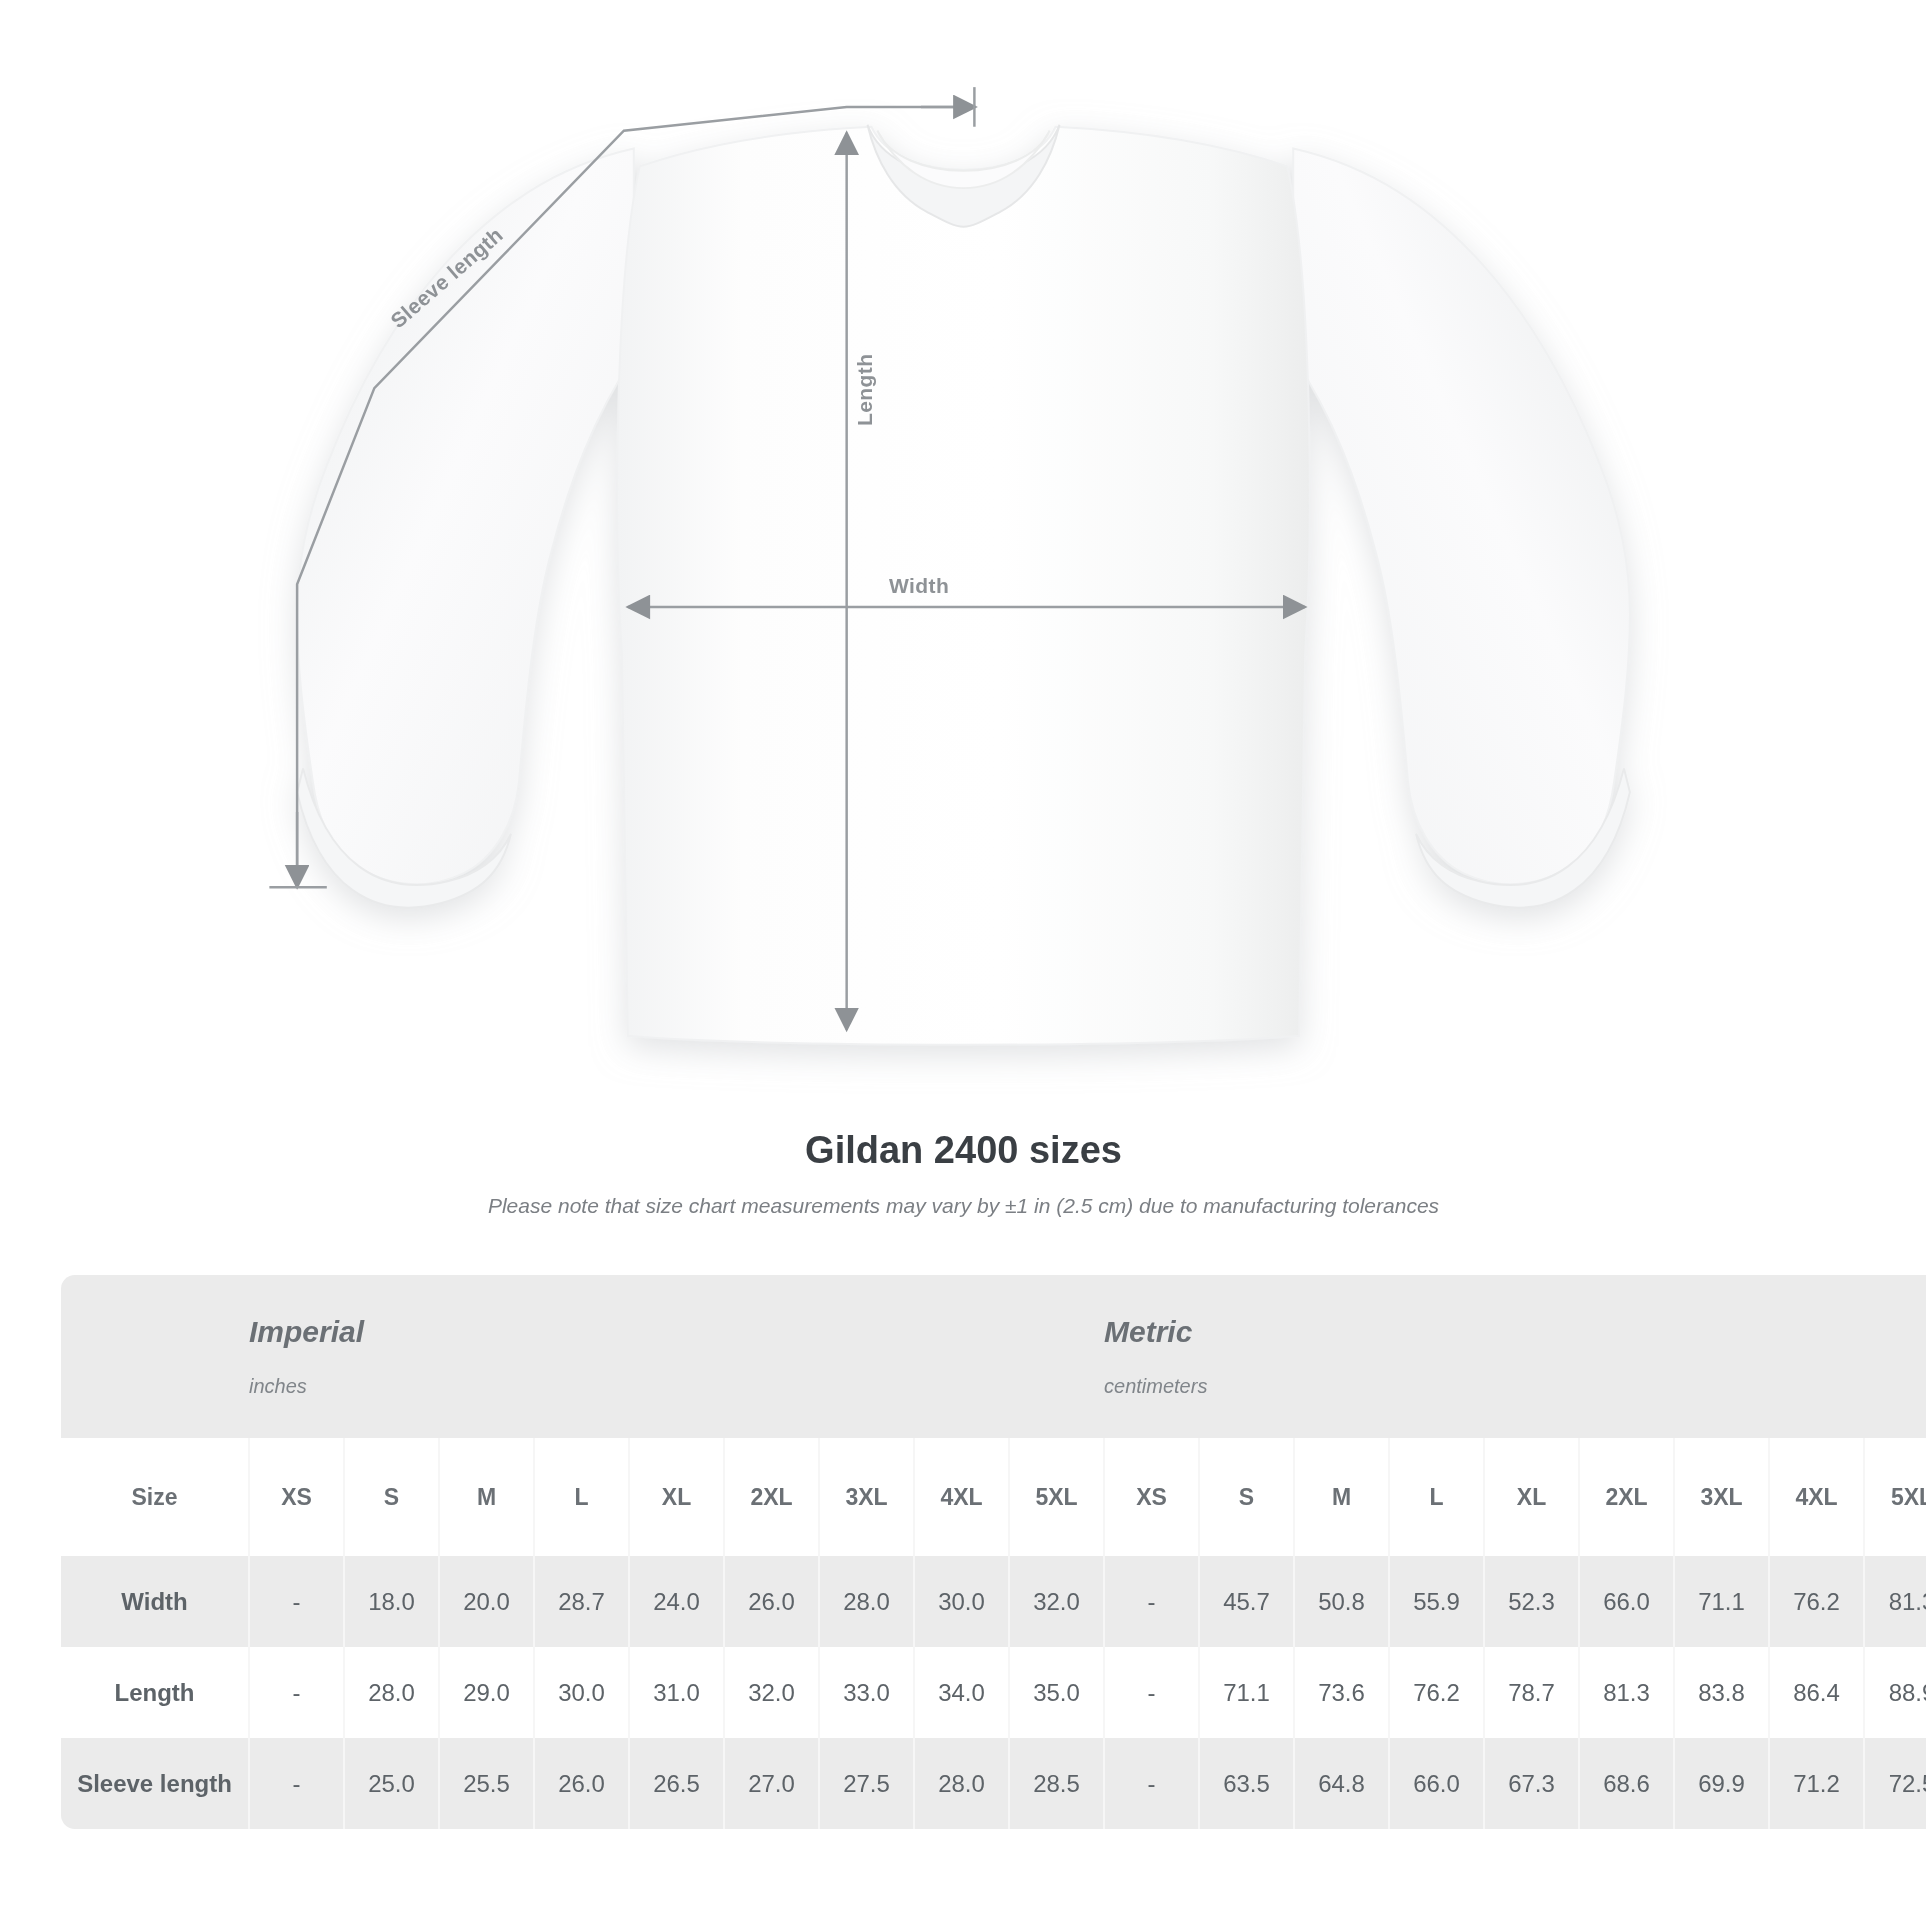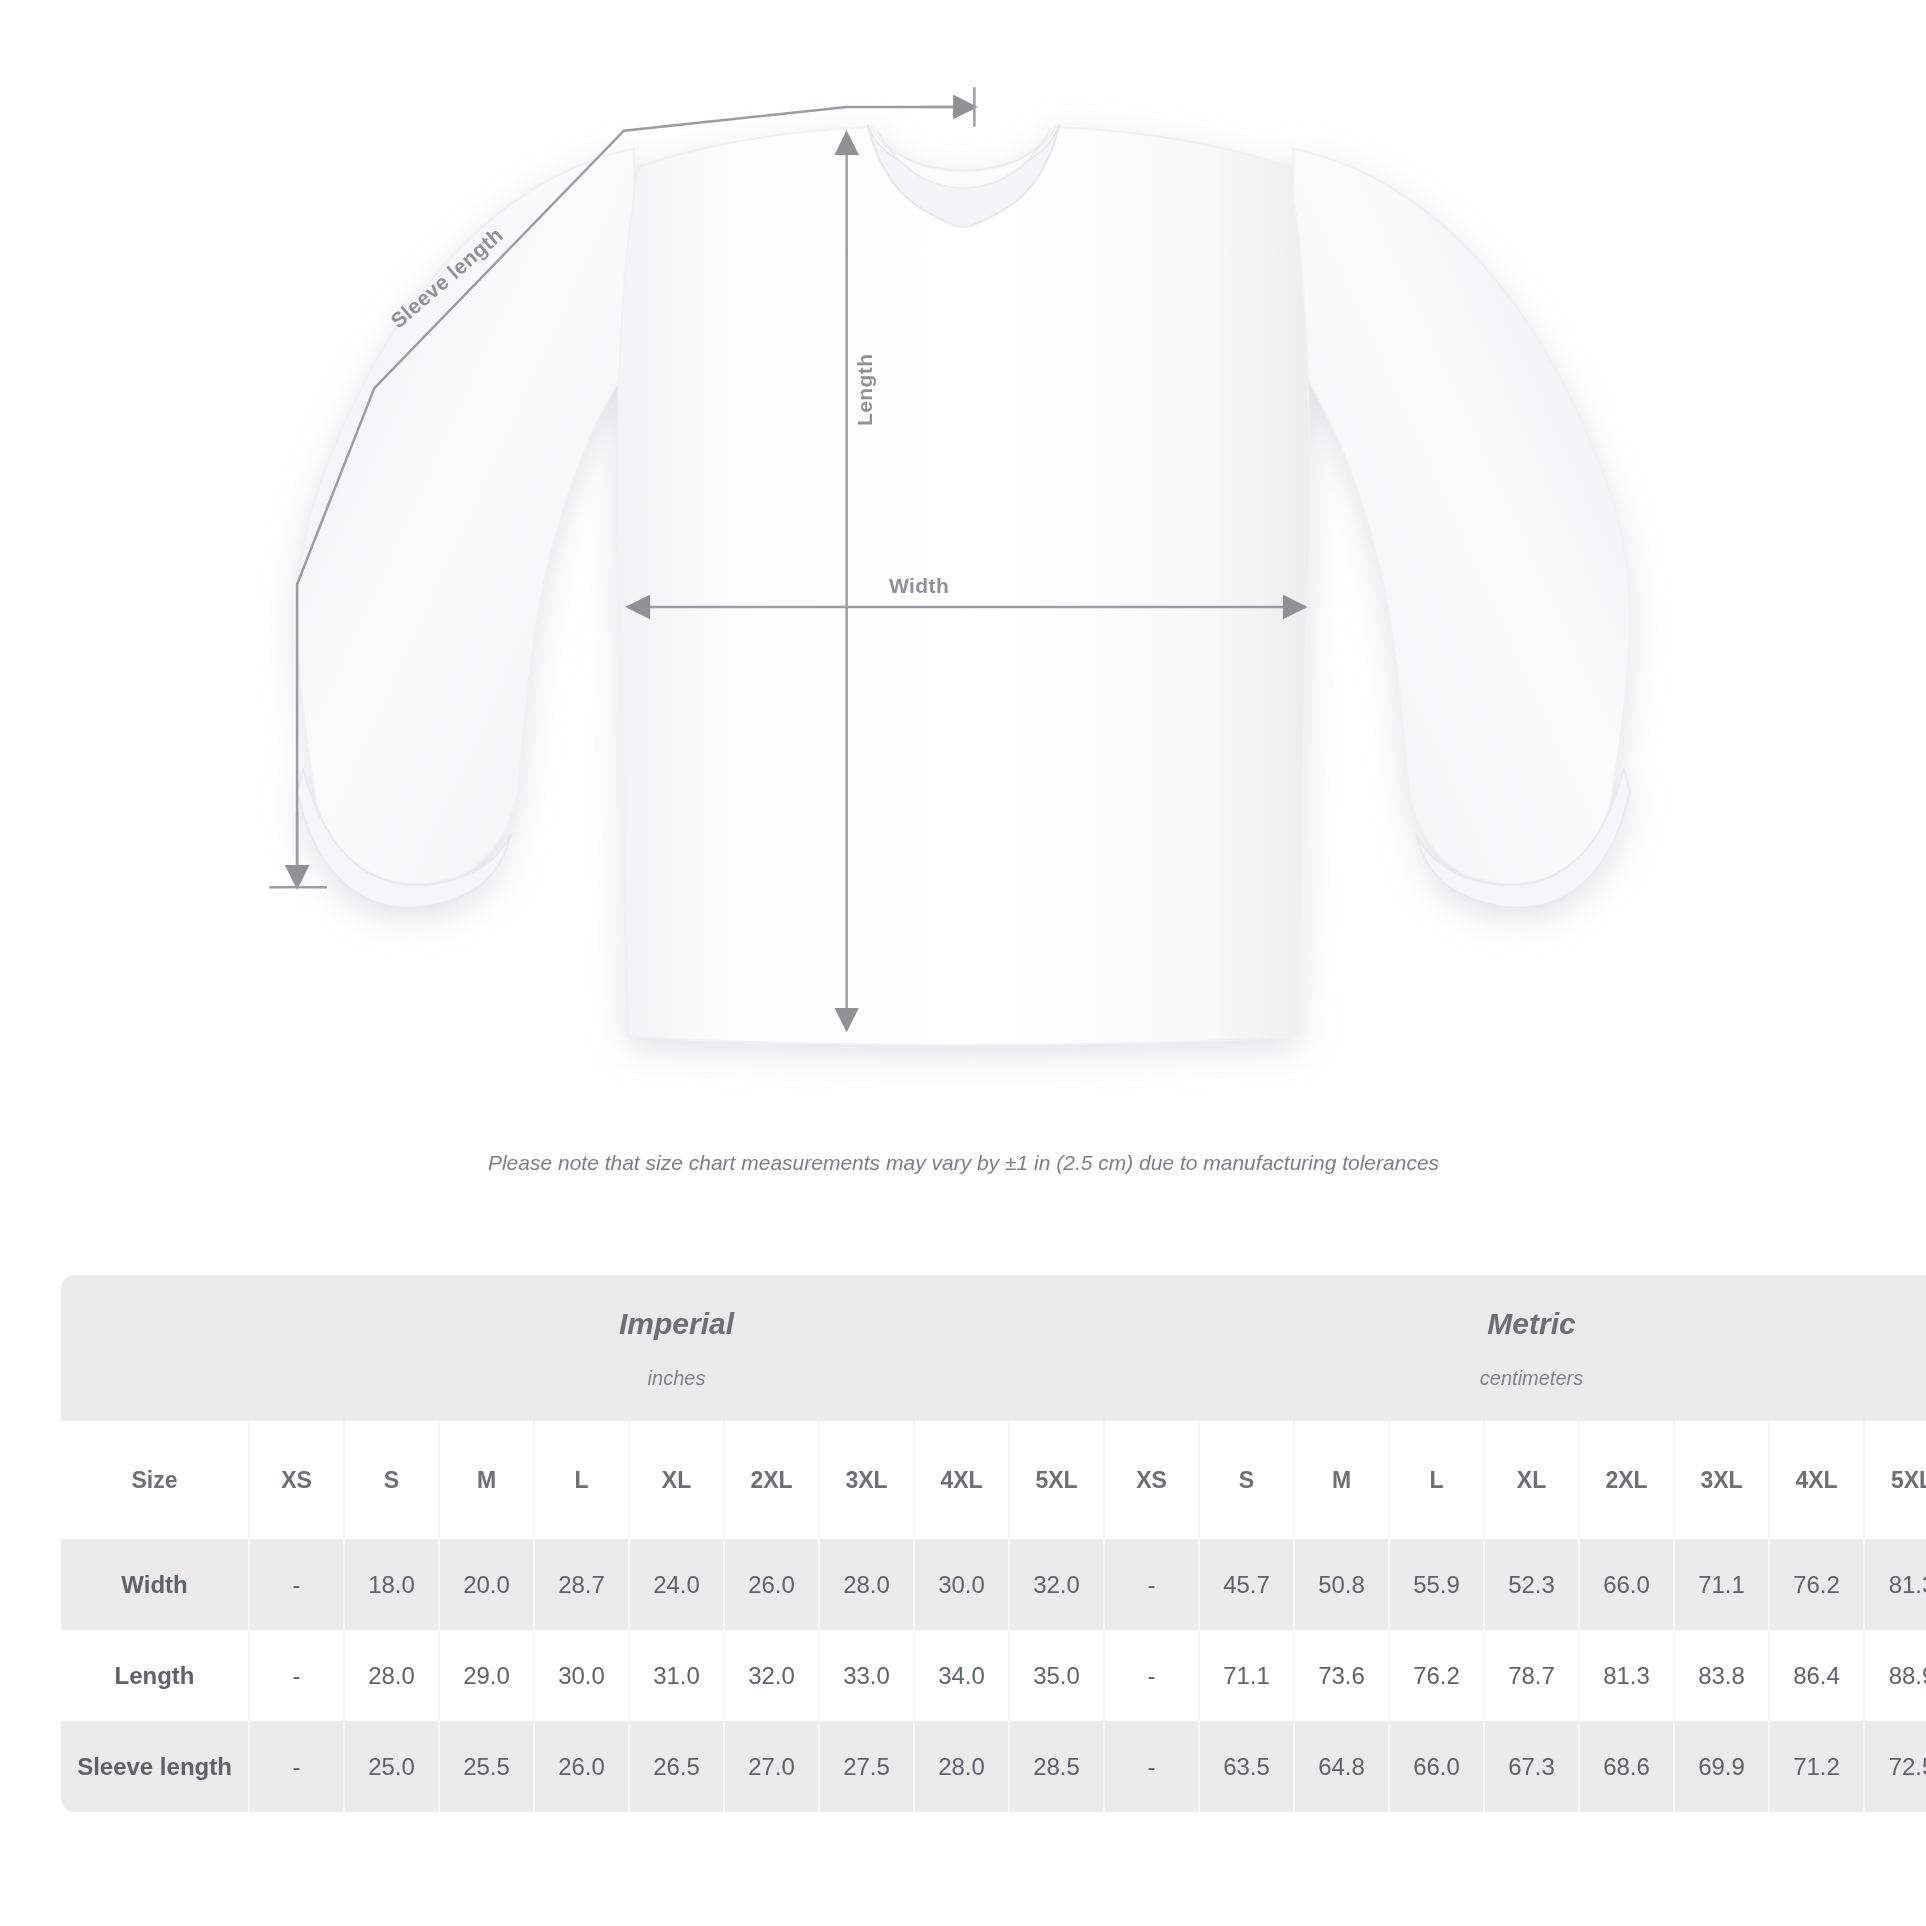--- a/index.html
+++ b/index.html
@@ -71,23 +71,22 @@
   }
   table {
     border-collapse: collapse;
     width: 100%;
     table-layout: fixed;
     border-radius: 14px;
     overflow: hidden;
   }
   thead tr.unit-row td {
     background: #ebebeb;
-    height: 146px;
+    height: 163px;
     vertical-align: middle;
-    text-align: center;
     padding: 0;
   }
   .unit-name {
     font-size: 30px;
     font-weight: bold;
     font-style: italic;
     color: #6b7075;
   }
   .unit-sub {
     font-size: 20px;
@@ -233,20 +232,21 @@
       <line x1="984" y1="88" x2="984" y2="128" stroke="#9a9ea2" stroke-width="2.5"></line>
       <line x1="272" y1="896" x2="330" y2="896" stroke="#9a9ea2" stroke-width="2.5"></line>
     </svg>
 
     <div class="dim-label" id="label-width">Width</div>
     <div class="dim-label" id="label-length">Length</div>
     <div class="dim-label" id="label-sleeve">Sleeve length</div>
   </div>
 
   <div id="title-block">
+    <div id="chart-title">Gildan 2400 sizes</div>
     <div id="chart-note">Please note that size chart measurements may vary by ±1 in (2.5 cm) due to manufacturing tolerances</div>
   </div>
 
   <div id="table-wrap">
     <table>
       <colgroup>
         <col class="c-label">
         <col class="c-cell">
           <col class="c-cell">
           <col class="c-cell">

